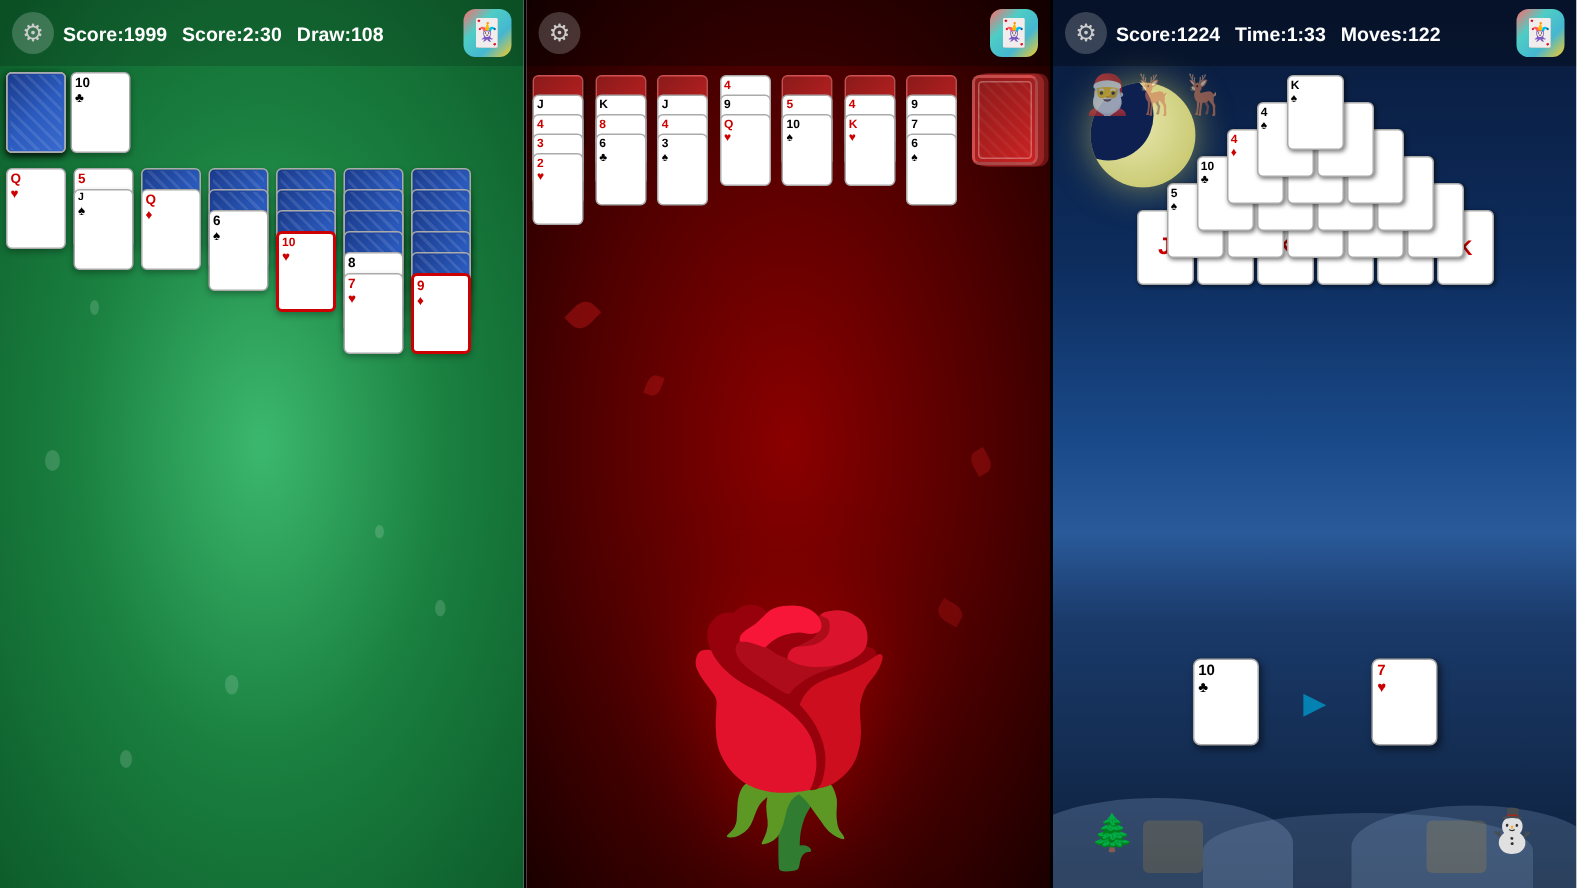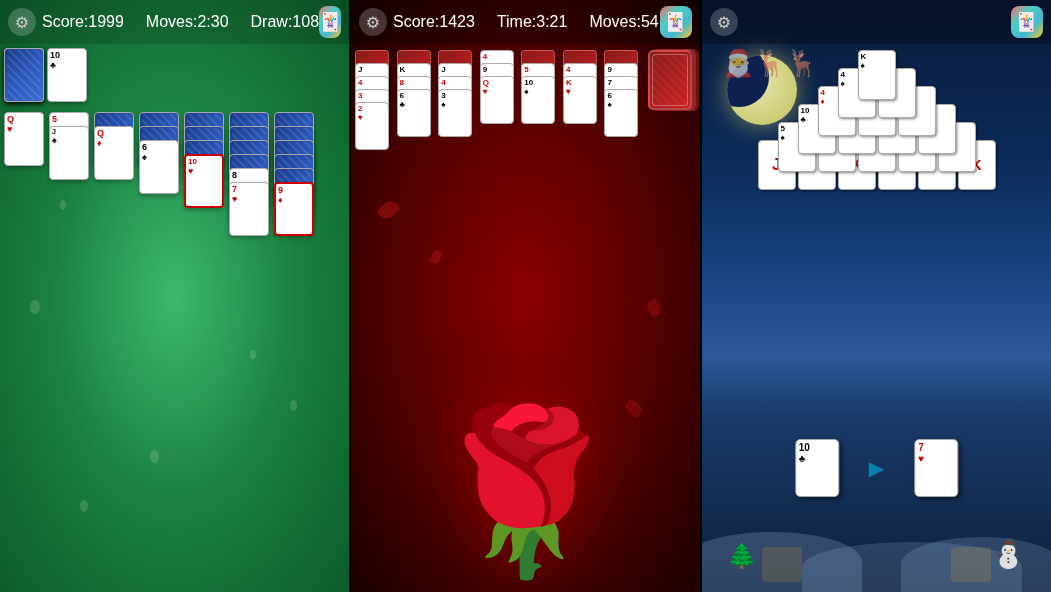--- a/index.html
+++ b/index.html
@@ -69,23 +69,23 @@
       display: flex;
       align-items: center;
       justify-content: center;
       font-size: 16px;
       color: #ccc;
       cursor: pointer;
     }
 
     .header-stats {
       display: flex;
-      gap: 22px;
-      font-size: 16px;
-      font-weight: normal;
+      gap: 10px;
+      font-size: 13px;
+      font-weight: bold;
       color: white;
     }
 
     .game-icon {
       width: 32px;
       height: 32px;
       background: linear-gradient(135deg, #ff6b6b, #4ecdc4, #45b7d1, #f9ca24);
       border-radius: 8px;
       display: flex;
       align-items: center;
@@ -165,21 +165,21 @@
   <div class="droplet" style="width:9px;height:13px;top:450px;left:150px;"></div>
   <div class="droplet" style="width:6px;height:9px;top:350px;left:250px;"></div>
   <div class="droplet" style="width:8px;height:12px;top:500px;left:80px;"></div>
   <div class="droplet" style="width:5px;height:8px;top:180px;left:300px;"></div>
 
   <div class="header">
     <div class="header-left">
       <div class="gear-icon">⚙</div>
       <div class="header-stats">
         <span>Score:1999</span>
-        <span>Moves:2:30</span>
+        <span>Score:2:30</span>
         <span>Draw:108</span>
       </div>
     </div>
     <div class="game-icon">🃏</div>
   </div>
 
   <div style="position:absolute;top:48px;left:4px;right:4px;display:flex;gap:3px;">
 
     <div class="small-card red">
       <span>10</span>
@@ -316,25 +316,20 @@
 
 </div>
 
 <div class="panel-divider"></div>
 
 <div class="panel panel-2">
 
   <div class="header">
     <div class="header-left">
       <div class="gear-icon">⚙</div>
-      <div class="header-stats">
-        <span>Score:1423</span>
-        <span>Time:3:21</span>
-        <span>Moves:54</span>
-      </div>
     </div>
     <div class="game-icon">🃏</div>
   </div>
 
   <div style="position:absolute;top:50px;right:8px;display:flex;">
     <div style="width:44px;height:60px;border-radius:5px;background:linear-gradient(135deg,#8b1a1a,#cc2222);border:2px solid rgba(255,255,255,0.2);box-shadow:3px 0 0 1px rgba(200,50,50,0.5), 6px 0 0 1px rgba(200,50,50,0.4);position:relative;">
       <div style="position:absolute;top:2px;left:2px;right:2px;bottom:2px;border:1px solid rgba(255,255,255,0.3);border-radius:3px;background:repeating-linear-gradient(45deg,rgba(255,255,255,0.05) 0,rgba(255,255,255,0.05) 2px,transparent 2px,transparent 6px);"></div>
     </div>
   </div>
 
@@ -467,20 +462,25 @@
 
   <div style="position:absolute;top:55px;left:25px;width:70px;height:70px;border-radius:50%;background:radial-gradient(circle at 40% 40%,#e8e8b0,#c0c060);box-shadow:0 0 25px rgba(200,200,100,0.6);overflow:hidden;">
     <div style="position:absolute;top:-8px;left:-18px;width:60px;height:60px;border-radius:50%;background:#0d2050;"></div>
   </div>
 
   <div style="position:absolute;top:48px;left:20px;font-size:26px;color:rgba(0,0,0,0.6);z-index:5;">🎅🦌🦌</div>
 
   <div class="header">
     <div class="header-left">
       <div class="gear-icon">⚙</div>
+      <div class="header-stats">
+        <span>Score:1224</span>
+        <span>Time:1:33</span>
+        <span>Moves:122</span>
+      </div>
     </div>
     <div class="game-icon">🃏</div>
   </div>
 
   <div style="position:absolute;top:50px;left:0;right:0;padding:0 4px;">
 
     <div style="display:flex;justify-content:center;gap:2px;margin-bottom:-32px;position:relative;z-index:6;">
       <div style="width:38px;height:50px;border-radius:4px;background:white;border:1px solid #aaa;font-size:8px;font-weight:bold;color:#000;display:flex;flex-direction:column;padding:1px 2px;box-shadow:1px 1px 3px rgba(0,0,0,0.5);">
         <span>K</span>
           <span>♠</span>

